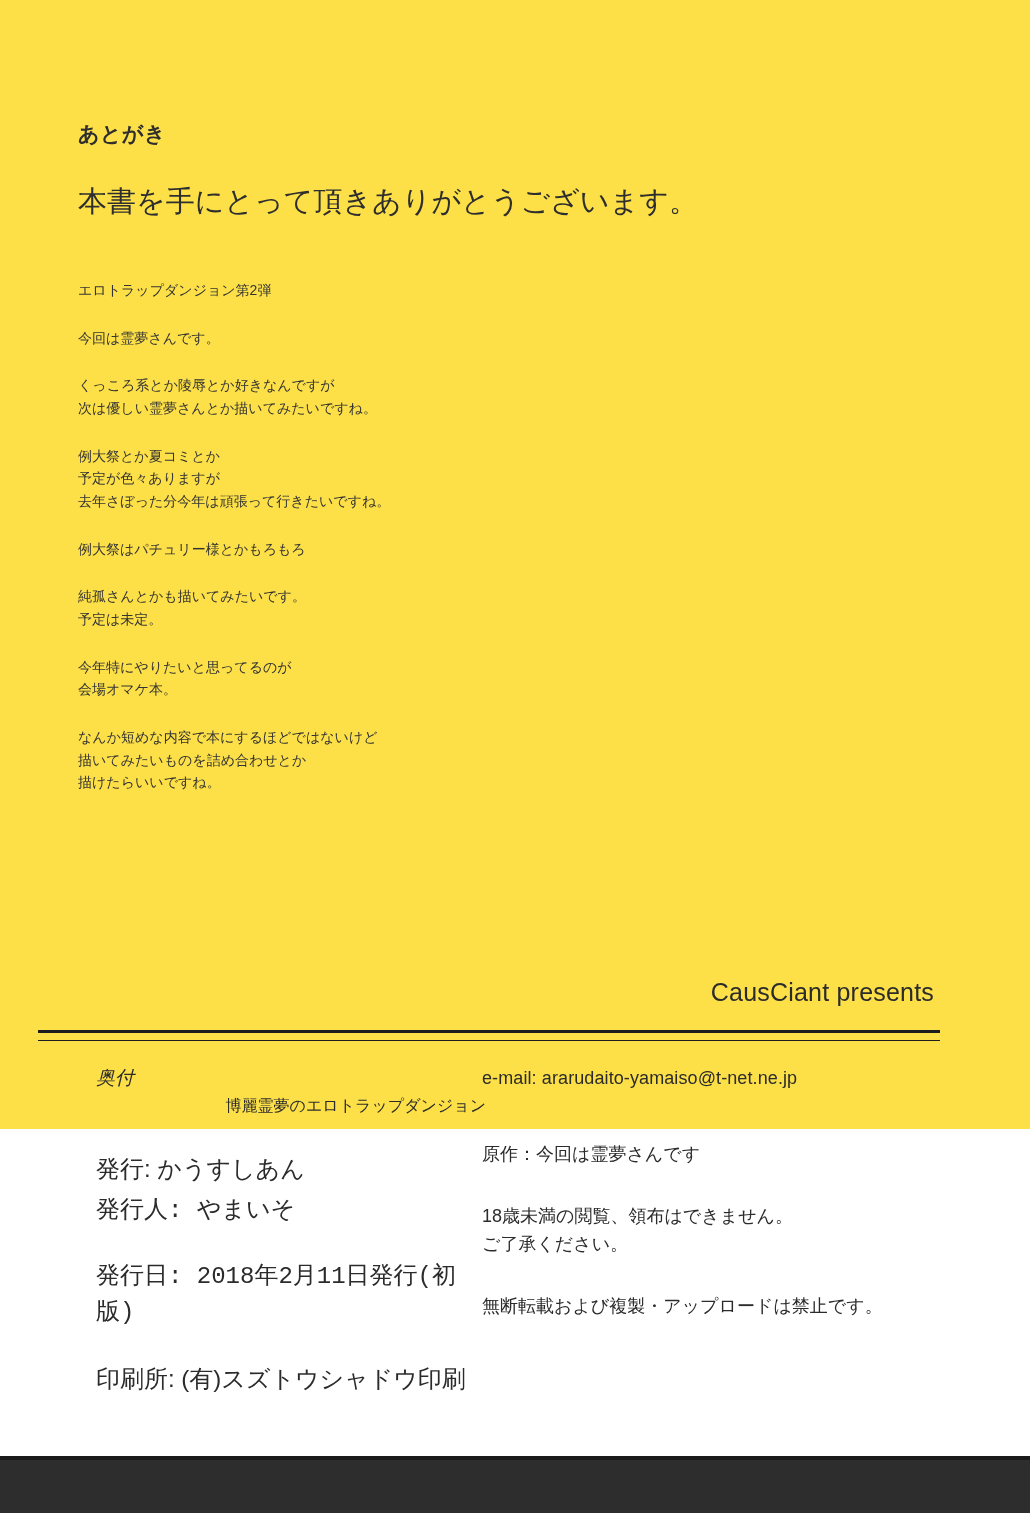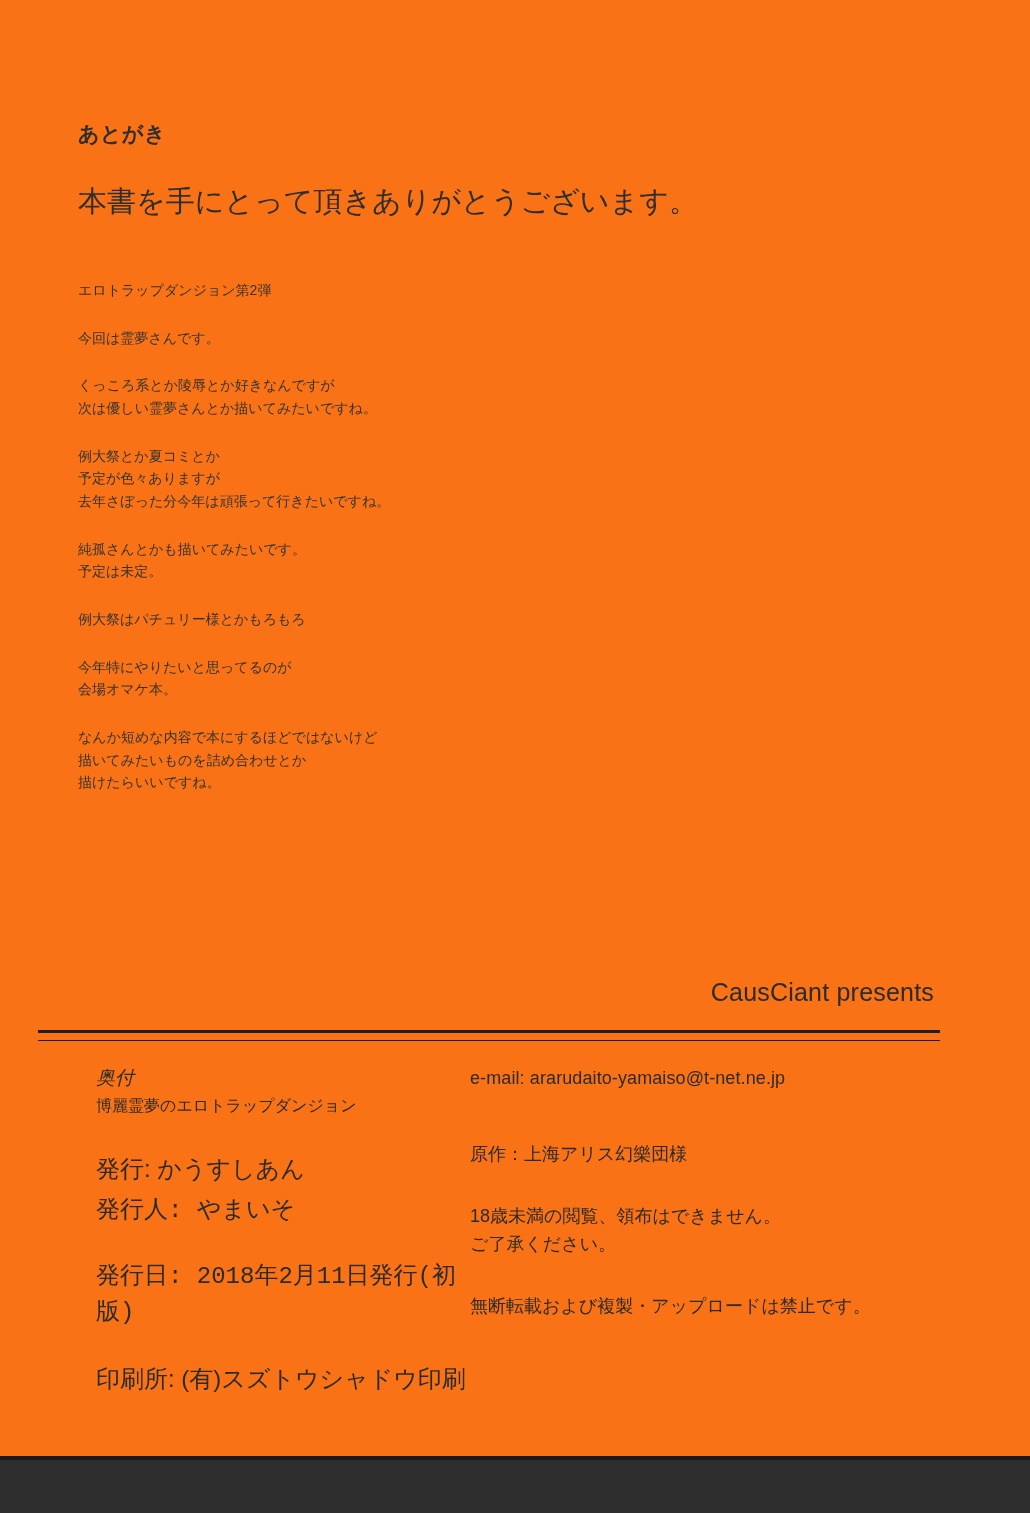--- a/index.html
+++ b/index.html
@@ -13,22 +13,22 @@
     position: relative;
     font-family: "Liberation Sans", "DejaVu Sans", sans-serif;
     color: #2b2b2b;
     overflow: hidden;
   }
 
   .page {
     position: absolute;
     left: 0; top: 0;
     width: 1030px;
-    height: 1513px;
-    background: #f97316;
+    height: 1129px;
+    background: #fde047;
   }
 
   
   .afterword {
     position: absolute;
     left: 78px;
     top: 120px;
     width: 760px;
   }
   .afterword-title {
@@ -90,36 +90,37 @@
     height: 330px;
   }
   .col-left {
     position: absolute;
     left: 58px;
     top: 8px;
     width: 390px;
   }
   .col-right {
     position: absolute;
-    left: 432px;
+    left: 444px;
     top: 12px;
     width: 470px;
   }
   .okuzuke-head {
     font-size: 19px;
     line-height: 1.45;
     margin: 0 0 0 0;
     color: #2b2b2b;
     font-style: italic;
   }
   .okuzuke-sub {
     font-size: 16px;
     line-height: 1.45;
     margin: 2px 0 34px 0;
     color: #2b2b2b;
+    text-align: right;
   }
   .col-line {
     font-size: 24px;
     line-height: 1.5;
     margin: 0 0 6px 0;
     color: #2b2b2b;
     white-space: pre-line;
   }
   .col-gap {
     margin-bottom: 30px;
@@ -166,23 +167,23 @@
     <h1 class="afterword-title">あとがき</h1>
     <p class="afterword-lead">本書を手にとって頂きありがとうございます。</p>
 
     <p class="para">エロトラップダンジョン第2弾</p>
     <p class="para">今回は霊夢さんです。</p>
     <p class="para">くっころ系とか陵辱とか好きなんですが
 次は優しい霊夢さんとか描いてみたいですね。</p>
     <p class="para">例大祭とか夏コミとか
 予定が色々ありますが
 去年さぼった分今年は頑張って行きたいですね。</p>
+    <p class="para">例大祭はパチュリー様とかもろもろ</p>
     <p class="para">純孤さんとかも描いてみたいです。
 予定は未定。</p>
-    <p class="para">例大祭はパチュリー様とかもろもろ</p>
     <p class="para">今年特にやりたいと思ってるのが
 会場オマケ本。</p>
     <p class="para">なんか短めな内容で本にするほどではないけど
 描いてみたいものを詰め合わせとか
 描けたらいいですね。</p>
   </section>
 
   <div class="presents">CausCiant presents</div>
 
   <div class="rule-top"></div>
@@ -196,21 +197,21 @@
       <div class="col-line">発行: かうすしあん</div>
       <div class="col-line col-gap">発行人: やまいそ</div>
 
       <div class="col-line col-gap">発行日: 2018年2月11日発行(初版)</div>
 
       <div class="col-line">印刷所: (有)スズトウシャドウ印刷</div>
     </div>
 
     <div class="col-right">
       <div class="email-line">e-mail: ararudaito-yamaiso@t-net.ne.jp</div>
-      <div class="right-line">原作：上海アリス幻樂団様</div>
+      <div class="right-line">原作：今回は霊夢さんです</div>
       <div class="right-line">18歳未満の閲覧、領布はできません。
 ご了承ください。</div>
       <div class="right-line">無断転載および複製・アップロードは禁止です。</div>
     </div>
   </section>
 
   <div class="band-hairline"></div>
   <div class="bottom-band"></div>
 
 </div>

